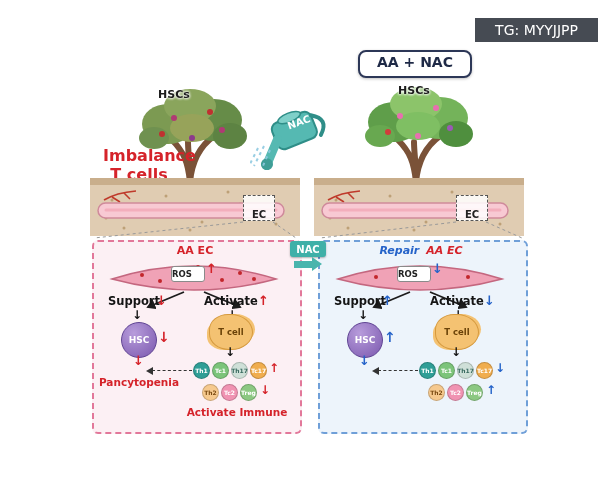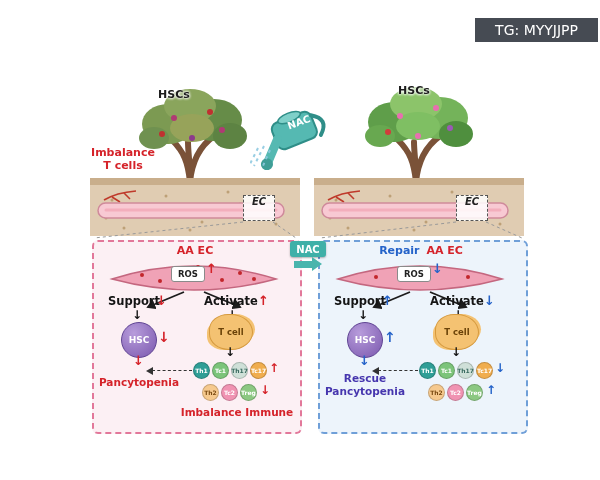--- a/index.html
+++ b/index.html
@@ -16,23 +16,23 @@
   .badge.tg{top:6px;right:2px;background:#464b53;font-size:14px;padding:4px 20px;margin-top:12px;}
   .badge.site{bottom:14px;left:0;background:#141414;font-size:13px;padding:5px 12px;}
   .pill{position:absolute;height:24px;line-height:24px;text-align:center;font-weight:bold;
         font-size:14px;border-radius:8px;box-shadow:0 1px 3px rgba(0,0,0,0.25);}
   .pill.aa{left:153px;top:50px;width:76px;background:#f9d9e4;color:#3a3a3a;}
   .pill.aanac{left:358px;top:50px;width:110px;background:#ffffff;color:#1e2946;border:2px solid #2c3757;line-height:21px;}
   .bigbox{position:absolute;top:240px;width:206px;height:190px;border-radius:6px;}
   .bigbox.pink{left:92px;border:2px dashed #e2789a;background:#fcf0f4;}
   .bigbox.blue{left:318px;border:2px dashed #6f9fd8;background:#edf4fb;}
   .ecbox{position:absolute;width:30px;height:24px;border:1.5px dashed #555;background:rgba(255,255,255,0.85);
-         display:flex;align-items:flex-start;justify-content:center;font-size:10px;font-weight:bold;color:#222;font-style:italic;}
+         display:flex;align-items:flex-end;justify-content:center;font-size:10px;font-weight:bold;color:#222;}
   .rospill{position:absolute;width:32px;height:14px;background:#fff;border:1px solid #8a8a8a;border-radius:3px;
-           font-size:8.5px;font-weight:bold;color:#222;display:flex;align-items:center;justify-content:center;}
+           font-size:8.5px;font-weight:bold;color:#222;display:flex;align-items:center;}
   .ar{position:absolute;font-weight:bold;font-size:13px;line-height:1;}
   .ar.big{font-size:14px;}
   .hsc{position:absolute;width:34px;height:34px;border-radius:50%;
        background:radial-gradient(circle at 35% 30%,#b79cdb,#7b58ae);border:1.5px solid #5f4393;
        color:#fff;font-size:9px;font-weight:bold;display:flex;align-items:center;justify-content:center;}
   .tcl{position:absolute;width:42px;height:34px;border-radius:46% 54% 52% 48%;
        background:#f4c272;border:1.5px solid #d69a3e;color:#6b4309;font-size:8.5px;font-weight:bold;
        display:flex;align-items:center;justify-content:center;
        box-shadow:-5px 3px 0 -3px #f4c272,5px -3px 0 -3px #f4c272;}
   .cellrow{position:absolute;display:flex;gap:2px;}
@@ -74,21 +74,21 @@
     <ellipse cx="108" cy="58" rx="17" ry="13" fill="#5d8343"></ellipse>
     <ellipse cx="32" cy="60" rx="15" ry="11" fill="#6f9150"></ellipse>
     <ellipse cx="70" cy="50" rx="22" ry="14" fill="#97a35a"></ellipse>
     <circle cx="52" cy="40" r="3" fill="#b03a74"></circle>
     <circle cx="88" cy="34" r="3" fill="#c03030"></circle>
     <circle cx="100" cy="52" r="3" fill="#b03a74"></circle>
     <circle cx="40" cy="56" r="3" fill="#c03030"></circle>
     <circle cx="70" cy="60" r="3" fill="#8c3a8c"></circle>
   </svg>
   <div class="lbl hscs" style="left:158px;top:88px;">HSCs</div>
-  <div class="lbl t-red ctr" style="left:87px;top:146px;width:72px;font-size:11px;">Imbalance T cells</div>
+  <div class="lbl t-red ctr" style="left:103px;top:146px;width:72px;font-size:16px;">Imbalance T cells</div>
 
   <svg class="abs" style="left:90px;top:178px;" width="210" height="58" viewBox="0 0 210 58">
     <rect width="210" height="58" fill="#e0ccb2"></rect>
     <rect width="210" height="7" fill="#c9ae8c"></rect>
     <g fill="#bda077">
       <circle cx="22" cy="22" r="1.5"></circle>
         <circle cx="48" cy="38" r="1.5"></circle>
         <circle cx="76" cy="18" r="1.5"></circle>
       <circle cx="112" cy="44" r="1.5"></circle>
         <circle cx="150" cy="26" r="1.5"></circle>
@@ -173,21 +173,21 @@
   <div class="dashline" style="left:152px;top:370px;width:40px;"></div>
   <div class="dashhead" style="left:146px;top:367px;"></div>
 
   <div class="cellrow" style="left:202px;top:384px;">
     <div class="cell c-th2">Th2</div>
     <div class="cell c-tc2">Tc2</div>
     <div class="cell c-treg">Treg</div>
   </div>
   <span class="ar t-red" style="left:260px;top:384px;font-size:12px;">↓</span>
 
-  <div class="lbl t-red ctr" style="left:180px;top:406px;width:114px;font-size:10.5px;">Imbalance Immune</div>
+  <div class="lbl t-red ctr" style="left:180px;top:406px;width:114px;font-size:10.5px;">Activate Immune</div>
 
   <svg class="abs" style="left:250px;top:98px;z-index:3;" width="92" height="72" viewBox="0 0 92 72">
     <g transform="rotate(-22 46 34)">
       <rect x="24" y="18" width="42" height="28" rx="7" fill="#55b9b2" stroke="#2f8e88" stroke-width="2"></rect>
       <ellipse cx="45" cy="18" rx="12" ry="4.5" fill="#7fd0c9" stroke="#2f8e88" stroke-width="1.5"></ellipse>
       <path d="M26,34 L8,52" stroke="#55b9b2" stroke-width="9" stroke-linecap="round"></path>
       <circle cx="7" cy="53" r="6" fill="#3f9e97"></circle>
       <path d="M66,24 q16,10 2,22" stroke="#2f8e88" stroke-width="4" fill="none" stroke-linecap="round"></path>
     </g>
     <g stroke="#8ec9e0" stroke-width="2" stroke-dasharray="3,4" fill="none" opacity="0.9">
@@ -197,20 +197,21 @@
     </g>
   </svg>
   <span class="canlabel">NAC</span>
 
   <div class="nacpill">
     <span>NAC</span>
   </div>
   <div class="nacarrow-body"></div>
   <div class="nacarrow-head"></div>
 
+  <div class="pill aanac">AA + NAC</div>
 
   <svg class="abs" style="left:348px;top:74px;" width="140" height="110" viewBox="0 0 140 110">
     <path d="M68,108 C66,88 62,78 50,66 M68,108 C70,86 78,72 92,62 M68,108 C68,88 66,78 66,68" stroke="#7a5238" stroke-width="6" fill="none" stroke-linecap="round"></path>
     <ellipse cx="46" cy="48" rx="26" ry="20" fill="#5f9e4a"></ellipse>
     <ellipse cx="92" cy="44" rx="28" ry="21" fill="#74b35a"></ellipse>
     <ellipse cx="68" cy="30" rx="26" ry="17" fill="#8cc46a"></ellipse>
     <ellipse cx="108" cy="60" rx="17" ry="13" fill="#4f8f3e"></ellipse>
     <ellipse cx="32" cy="62" rx="15" ry="11" fill="#68a850"></ellipse>
     <ellipse cx="70" cy="52" rx="22" ry="14" fill="#7fbf63"></ellipse>
     <circle cx="52" cy="42" r="3" fill="#e86fb0"></circle>
@@ -244,21 +245,21 @@
   </svg>
   <div class="ecbox" style="left:456px;top:195px;">
     <span>EC</span>
   </div>
   <svg class="abs" style="left:318px;top:221px;" width="206" height="18" viewBox="0 0 206 18">
     <path d="M138,1 L2,17" stroke="#999" stroke-width="1" stroke-dasharray="3,3" fill="none"></path>
     <path d="M168,1 L204,17" stroke="#999" stroke-width="1" stroke-dasharray="3,3" fill="none"></path>
   </svg>
 
   <div class="bigbox blue"></div>
-  <div class="lbl ctr" style="left:318px;top:244px;width:206px;font-size:11px;">
+  <div class="lbl ctr" style="left:318px;top:244px;width:206px;font-size:11px;font-style:italic;">
     <span class="t-blue">Repair</span>
     <span class="t-red" style="margin-left:3px;">AA EC</span>
   </div>
 
   <svg class="abs" style="left:328px;top:257px;" width="184" height="42" viewBox="0 0 184 42">
     <path d="M10,22 Q92,-4 174,22 Q92,44 10,22 Z" fill="#f0a2b6" stroke="#c4677f" stroke-width="1.5"></path>
     <g fill="#c2262c">
       <circle cx="48" cy="20" r="2"></circle>
         <circle cx="96" cy="12" r="2"></circle>
         <circle cx="140" cy="20" r="2"></circle>
@@ -285,21 +286,20 @@
   <span class="ar t-blue" style="left:484px;top:294px;">↓</span>
 
   <span class="ar t-dark" style="left:358px;top:309px;font-size:12px;">↓</span>
   <span class="ar t-dark" style="left:453px;top:309px;font-size:12px;">↓</span>
 
   <div class="hsc" style="left:347px;top:322px;">
     <span>HSC</span>
   </div>
   <span class="ar big t-blue" style="left:384px;top:330px;">↑</span>
   <span class="ar t-blue" style="left:359px;top:354px;">↓</span>
-  <div class="lbl t-purple ctr" style="left:320px;top:372px;width:90px;font-size:10.5px;">Rescue Pancytopenia</div>
 
   <div class="tcl" style="left:435px;top:314px;">
     <span>T cell</span>
   </div>
   <span class="ar t-dark" style="left:451px;top:346px;font-size:12px;">↓</span>
 
   <div class="cellrow" style="left:419px;top:362px;">
     <div class="cell c-th1">Th1</div>
     <div class="cell c-tc1">Tc1</div>
     <div class="cell c-th17">Th17</div>

